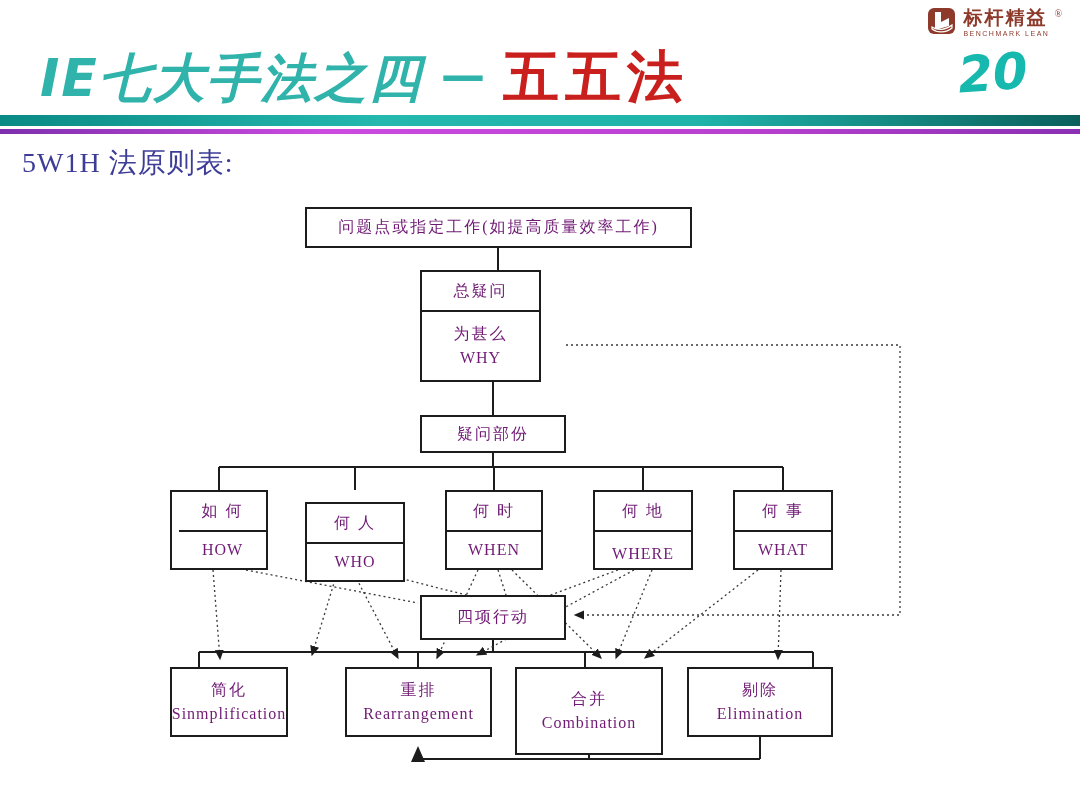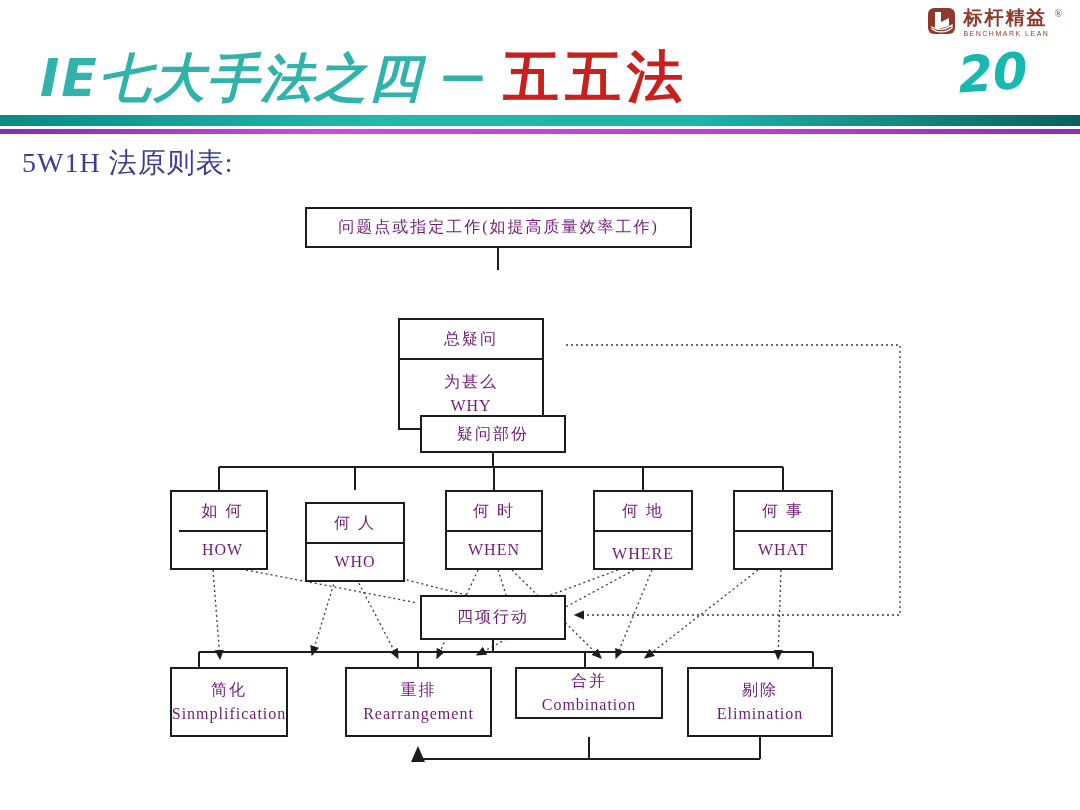--- a/index.html
+++ b/index.html
@@ -120,21 +120,21 @@
         <path d="M652,570 L616,658" marker-end="url(#ah)"></path>
         <path d="M758,570 L645,658" marker-end="url(#ah)"></path>
         <path d="M781,570 L778,659" marker-end="url(#ah)"></path>
       </g>
     </svg>
 
     <div class="dbox" style="left:305px;top:207px;width:387px;height:41px;">
       <div class="cell zh">问题点或指定工作(如提高质量效率工作)</div>
     </div>
 
-    <div class="dbox" style="left:398px;top:270px;width:146px;height:112px;margin-top:48px;">
+    <div class="dbox" style="left:420px;top:270px;width:121px;height:112px;">
       <div class="cell cell-top zh">总疑问</div>
       <div class="cell two-line">
         <span class="zh">为甚么</span>
         <span class="en">WHY</span>
       </div>
     </div>
 
     <div class="dbox" style="left:420px;top:415px;width:146px;height:38px;">
       <div class="cell zh">疑问部份</div>
     </div>
@@ -169,21 +169,21 @@
         <span class="zh">简化</span>
         <span class="en">Sinmplification</span>
       </div>
     </div>
     <div class="dbox" style="left:345px;top:667px;width:147px;height:70px;">
       <div class="cell two-line">
         <span class="zh">重排</span>
         <span class="en">Rearrangement</span>
       </div>
     </div>
-    <div class="dbox" style="left:515px;top:667px;width:148px;height:52px;">
+    <div class="dbox" style="left:515px;top:667px;width:148px;height:88px;">
       <div class="cell two-line">
         <span class="zh">合并</span>
         <span class="en">Combination</span>
       </div>
     </div>
     <div class="dbox" style="left:687px;top:667px;width:146px;height:70px;">
       <div class="cell two-line">
         <span class="zh">剔除</span>
         <span class="en">Elimination</span>
       </div>

